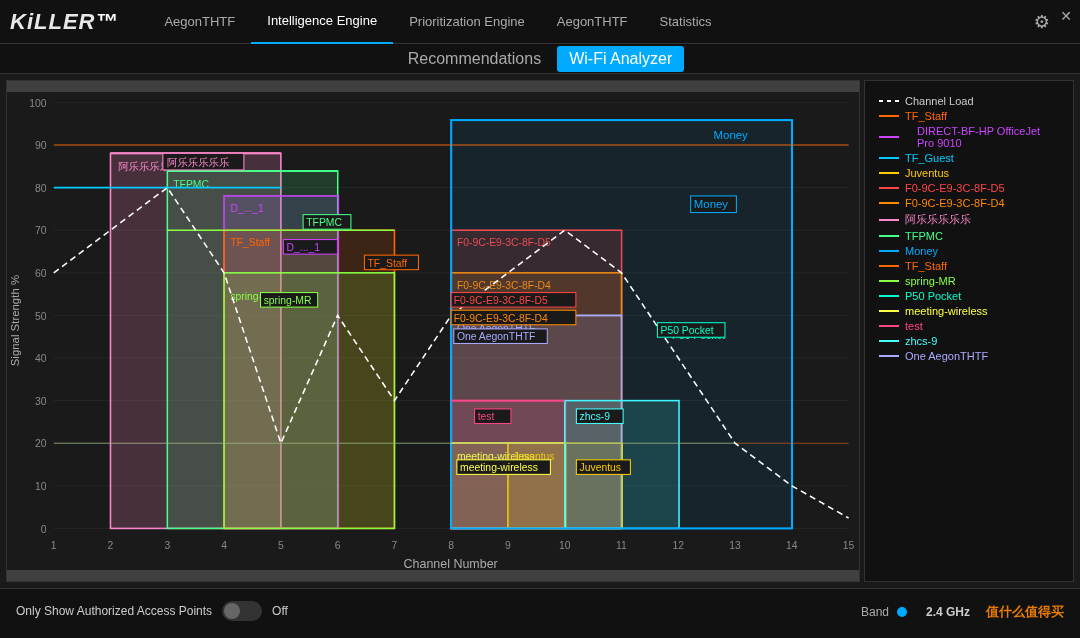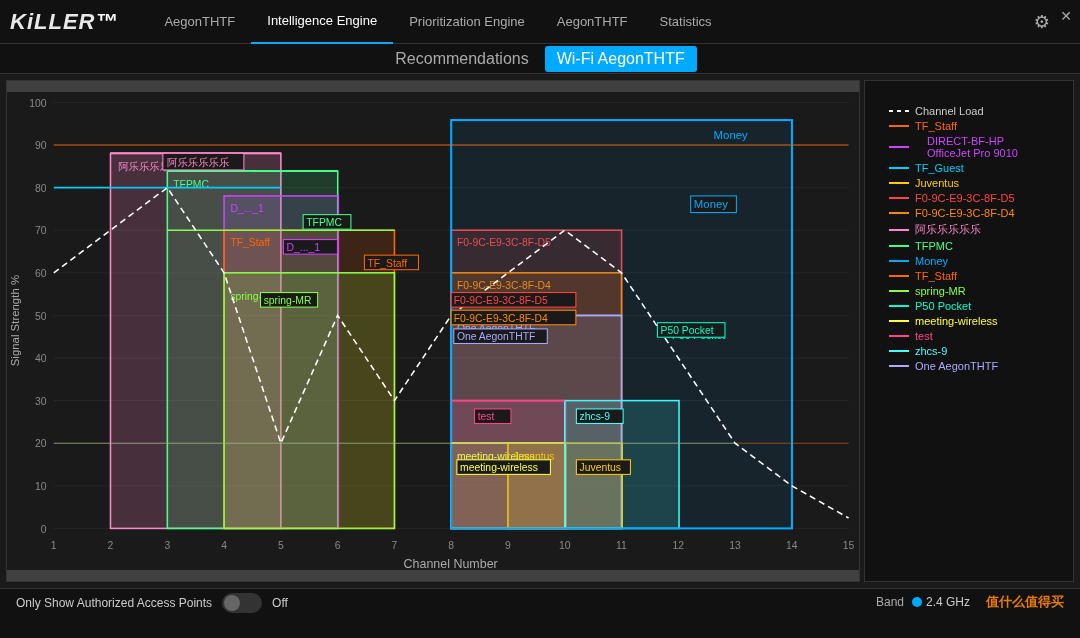--- a/index.html
+++ b/index.html
@@ -94,21 +94,21 @@
     }
     #chart-svg {
       width: 100%;
       height: 100%;
     }
     
     #legend {
       width: 210px;
       background: #111;
       border: 1px solid #333;
-      padding: 24px;
+      padding: 14px;
       overflow-y: auto;
       margin-left: 4px;
     }
     .legend-item {
       display: flex;
       align-items: center;
       margin-bottom: 3px;
       font-size: 11px;
       color: #ccc;
     }
@@ -124,22 +124,22 @@
       margin-right: 6px;
       flex-shrink: 0;
       background: repeating-linear-gradient(90deg, #fff 0px, #fff 4px, transparent 4px, transparent 8px);
     }
     
     #bottom-bar {
       height: 50px;
       background: #111;
       border-top: 1px solid #333;
       display: flex;
-      align-items: flex-start;
-      padding: 4px 16px;
+      align-items: flex-end;
+      padding: 17px 16px;
       justify-content: space-between;
     }
     .toggle-container {
       display: flex;
       align-items: center;
       gap: 10px;
     }
     .toggle {
       width: 40px;
       height: 20px;
@@ -162,23 +162,24 @@
       align-items: center;
       gap: 8px;
     }
     .band-label {
       color: #aaa;
       font-size: 12px;
     }
     .band-option {
       display: flex;
       align-items: center;
-      gap: 4px;
+      gap: 19px;
       color: #ccc;
       font-size: 12px;
+      font-weight: bold;
     }
     .radio-dot {
       width: 10px;
       height: 10px;
       border-radius: 50%;
       border: 2px solid #00aaff;
       background: #00aaff;
     }
     .watermark {
       color: #e87a00;
@@ -197,21 +198,21 @@
   <div class="nav-item active">Intelligence Engine</div>
   <div class="nav-item">Prioritization Engine</div>
   <div class="nav-item">AegonTHTF</div>
   <div class="nav-item">Statistics</div>
   <div id="settings-icon">⚙</div>
   <div id="close-icon">✕</div>
 </div>
 
 <div id="subnav">
   <div class="subnav-item">Recommendations</div>
-  <div class="subnav-item active">Wi-Fi AegonTHTF</div>
+  <div class="subnav-item active">Wi-Fi Analyzer</div>
 </div>
 
 <div id="main">
 
   <div id="chart-container">
     <svg id="chart-svg" viewBox="0 0 820 460" xmlns="http://www.w3.org/2000/svg">
 
       <rect width="820" height="460" fill="#1a1a1a"></rect>
 
       <g font-size="10" fill="#888" font-family="Arial">

